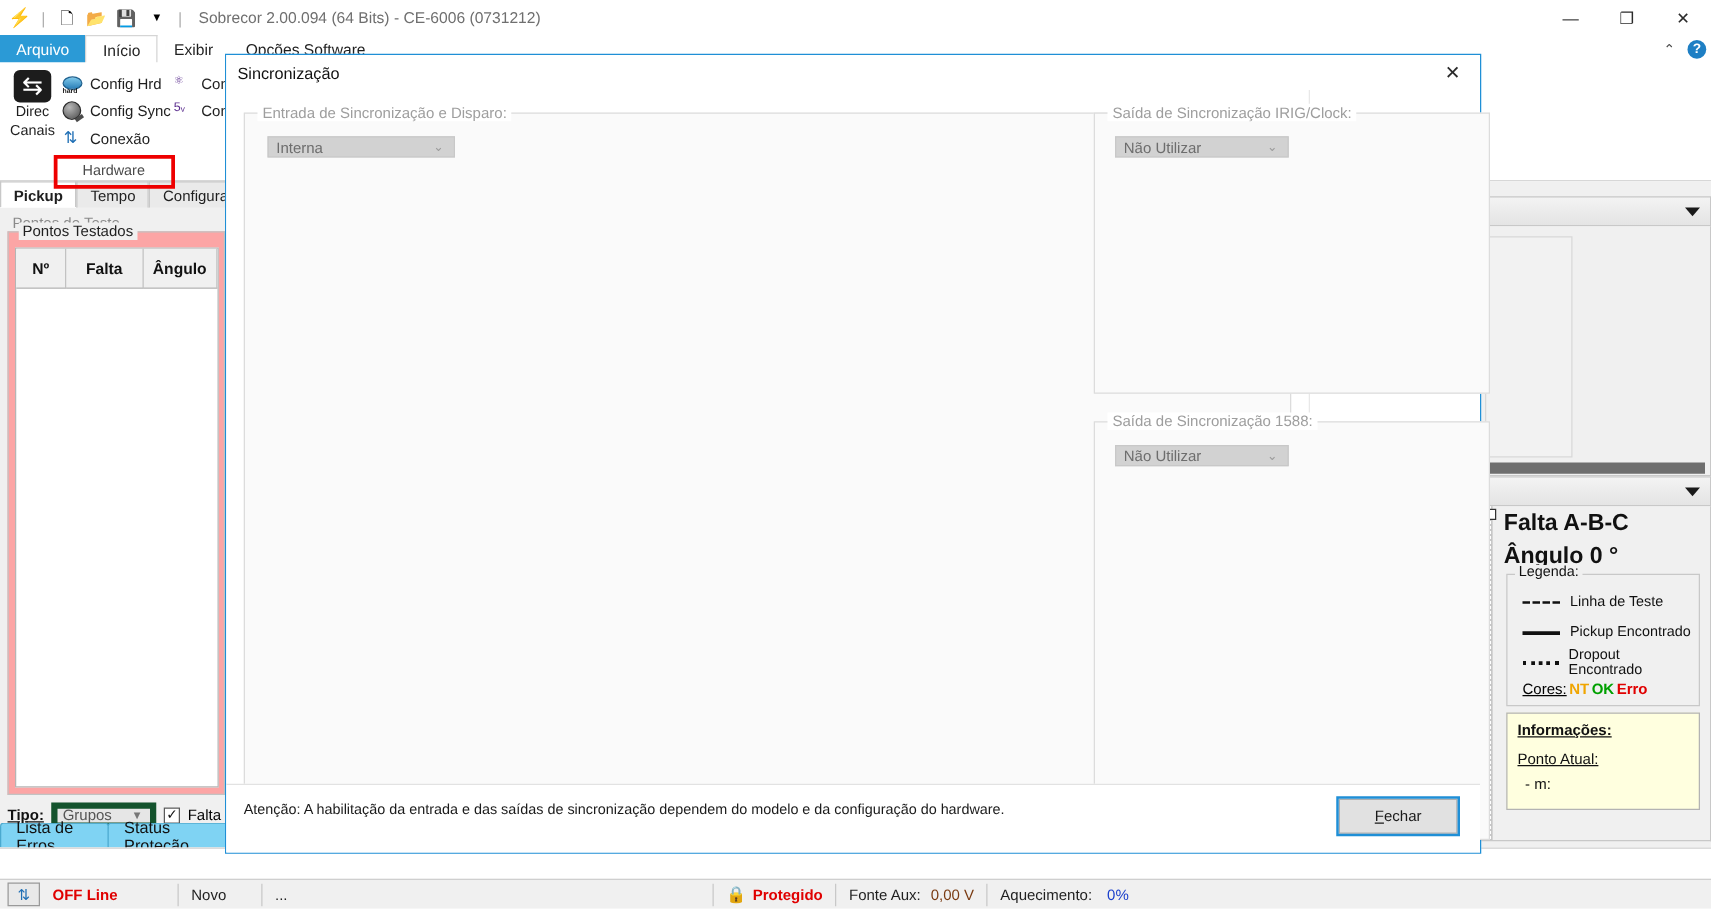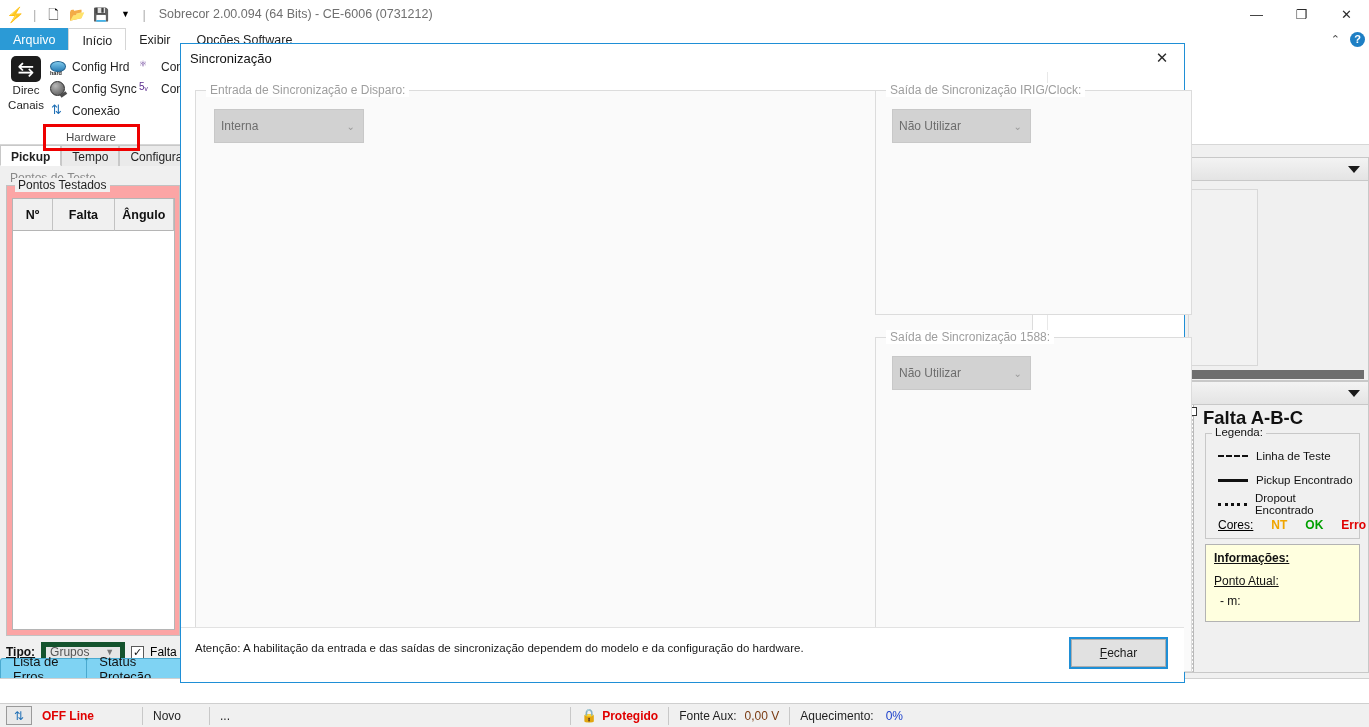--- a/index.html
+++ b/index.html
@@ -207,21 +207,21 @@
     padding: 10px 5px 6px 12px; background: #f0f0f0;
   }
   .legend-cap {
     position: absolute; top: -8px; left: 6px; background: #f0f0f0;
     padding: 0 3px; font-size: 11.5px; color: #111;
   }
   .legrow { display: flex; align-items: center; gap: 8px; height: 24px; font-size: 11.5px; color: #111; }
   .dash-a { width: 30px; border-top: 2px dashed #111; }
   .solid-a { width: 30px; border-top: 3px solid #111; }
   .dash-b { width: 30px; border-top: 3px dotted #111; }
-  .cores-row { display: flex; align-items: center; gap: 18px; font-size: 12px; font-weight: bold; margin-top: 2px; }
+  .cores-row { display: flex; align-items: center; gap: 2px; font-size: 12px; font-weight: bold; margin-top: 2px; }
   .info-box {
     margin: 5px 8px 0 8px; border: 1px solid #b3b3b3; background: #ffffdf;
     padding: 6px 8px; font-size: 12px; color: #111; height: 78px;
   }
   .u-bold { text-decoration: underline; font-weight: bold; }
   .u-plain { text-decoration: underline; }
   .vscroll-strip {
     position: absolute; left: 0; top: 0; width: 11px; height: 100%;
     background: repeating-linear-gradient(#ffffff 0 2px, #c9c9c9 2px 4px);
     border-right: 1px solid #b9b9b9;
@@ -283,21 +283,21 @@
     font-size: 12px; color: #1a1a1a;
   }
   .dgroup {
     position: absolute; border: 1px solid #dcdcdc; background: #fafafa;
   }
   .dgroup-cap {
     position: absolute; top: -8px; left: 10px; background: #ffffff;
     padding: 0 4px; font-size: 12px; color: #9e9e9e; white-space: nowrap;
   }
   .d-combo {
-    height: 34px; border: 1px solid #c8c8c8; background: #d2d2d2;
+    height: 17px; border: 1px solid #c8c8c8; background: #d2d2d2;
     display: flex; align-items: center; padding: 1px 6px;
     font-size: 12px; color: #6d6d6d; position: relative;
   }
   .d-combo .arrow { position: absolute; right: 8px; font-size: 10px; color: #9b9b9b; }
   .d-chk {
     position: absolute; left: 14px; bottom: 14px;
     display: flex; align-items: center; gap: 7px;
     font-size: 12px; color: #a9a9a9;
   }
   .d-chk-sq { width: 13px; height: 13px; border: 1px solid #c4c4c4; background: #f6f6f6; }
@@ -436,20 +436,21 @@
       <span class="tri-down"></span>
     </div>
 
     <div class="dock-body" style="height:268px; position:relative;">
       <div class="vscroll-strip"></div>
       <div style="position:absolute; left:5px; top:2px;">
         <span class="chk-sq" style="display:block;"></span>
       </div>
       <div style="position:absolute; left:14px; right:0; top:0; bottom:0;">
         <div class="falta-title">Falta A-B-C</div>
+        <div class="falta-title">Ângulo 0 °</div>
 
         <div class="legend-box">
           <span class="legend-cap">Legenda:</span>
           <div class="legrow">
             <span class="dash-a"></span>
             <span>Linha de Teste</span>
           </div>
           <div class="legrow">
             <span class="solid-a"></span>
             <span>Pickup Encontrado</span>

